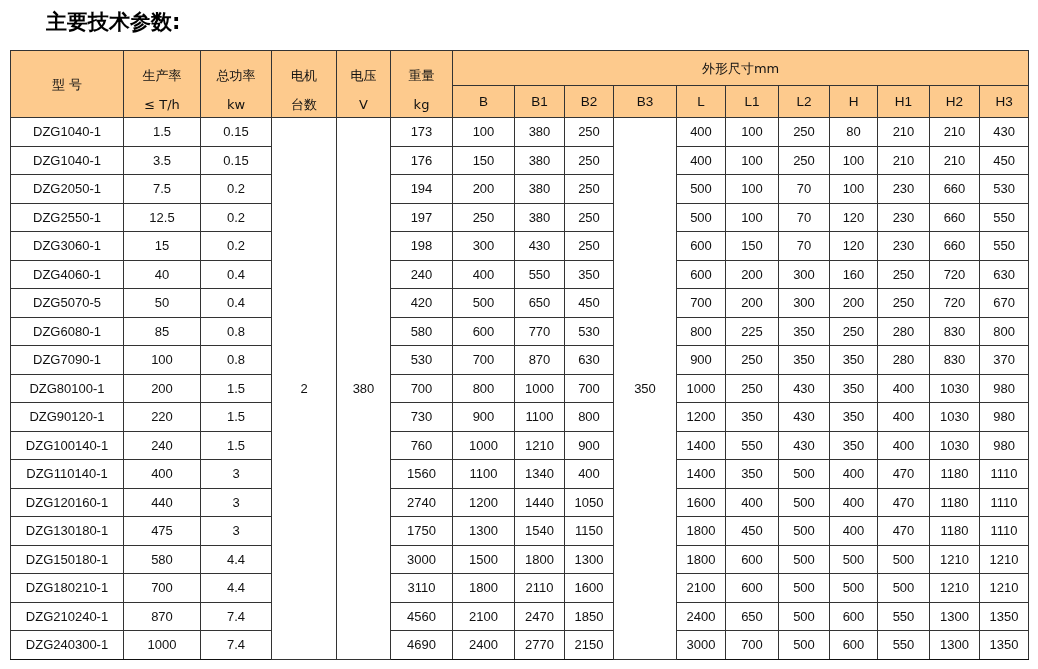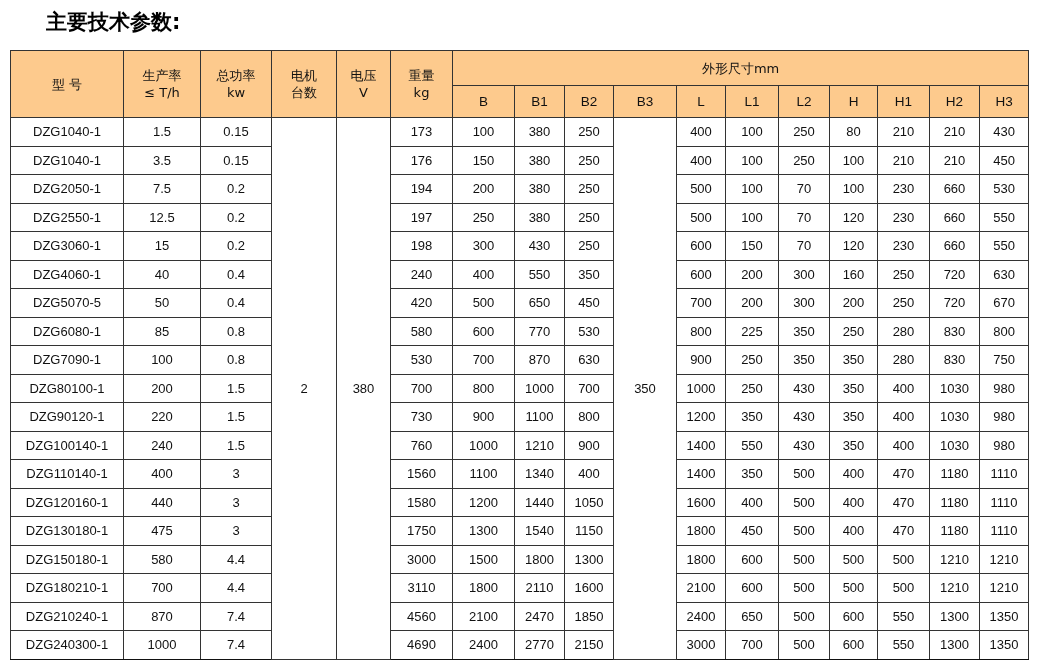--- a/index.html
+++ b/index.html
@@ -8,21 +8,21 @@
   .title { position: absolute; left: 10px; top: 8px; font-size: 21px; font-weight: bold;
            font-family: "DejaVu Sans", sans-serif; letter-spacing: 0px; color: #000; margin-left: 36px; }
   table.spec { position: absolute; left: 10px; top: 50px; border-collapse: collapse;
                table-layout: fixed; width: 1018px; }
   table.spec th, table.spec td { border: 1px solid #333; text-align: center; padding: 0;
                font-weight: normal; overflow: hidden; white-space: nowrap; }
   table.spec th { background: #fdca8d; font-size: 13px; font-family: "DejaVu Sans", sans-serif; line-height: 17px; color: #111; }
   table.spec td { font-size: 13px; height: 27.5px; color: #111; }
   table.spec thead tr.r1 th { height: 34px; }
   table.spec thead tr.r2 th { height: 31px; font-family: "Liberation Sans", sans-serif; font-size: 13.5px; }
-  .multi span { display: block; }
+  .multi span { display: block; margin-top: 12px; }
   table.spec tbody tr:last-child td { border-bottom: 1.5px solid #111; }
 </style>
 </head>
 <body>
 
 <div class="title">主要技术参数:</div>
 
 <table class="spec">
   <colgroup>
     <col style="width:113px">
@@ -221,21 +221,21 @@
         <td>530</td>
         <td>700</td>
         <td>870</td>
         <td>630</td>
         <td>900</td>
         <td>250</td>
         <td>350</td>
         <td>350</td>
         <td>280</td>
         <td>830</td>
-        <td>750</td>
+        <td>370</td>
       </tr>
       <tr>
         <td>DZG80100-1</td>
         <td>200</td>
         <td>1.5</td>
         <td>700</td>
         <td>800</td>
         <td>1000</td>
         <td>700</td>
         <td>1000</td>
@@ -291,21 +291,21 @@
         <td>500</td>
         <td>400</td>
         <td>470</td>
         <td>1180</td>
         <td>1110</td>
       </tr>
       <tr>
         <td>DZG120160-1</td>
         <td>440</td>
         <td>3</td>
-        <td>1580</td>
+        <td>2740</td>
         <td>1200</td>
         <td>1440</td>
         <td>1050</td>
         <td>1600</td>
         <td>400</td>
         <td>500</td>
         <td>400</td>
         <td>470</td>
         <td>1180</td>
         <td>1110</td>

